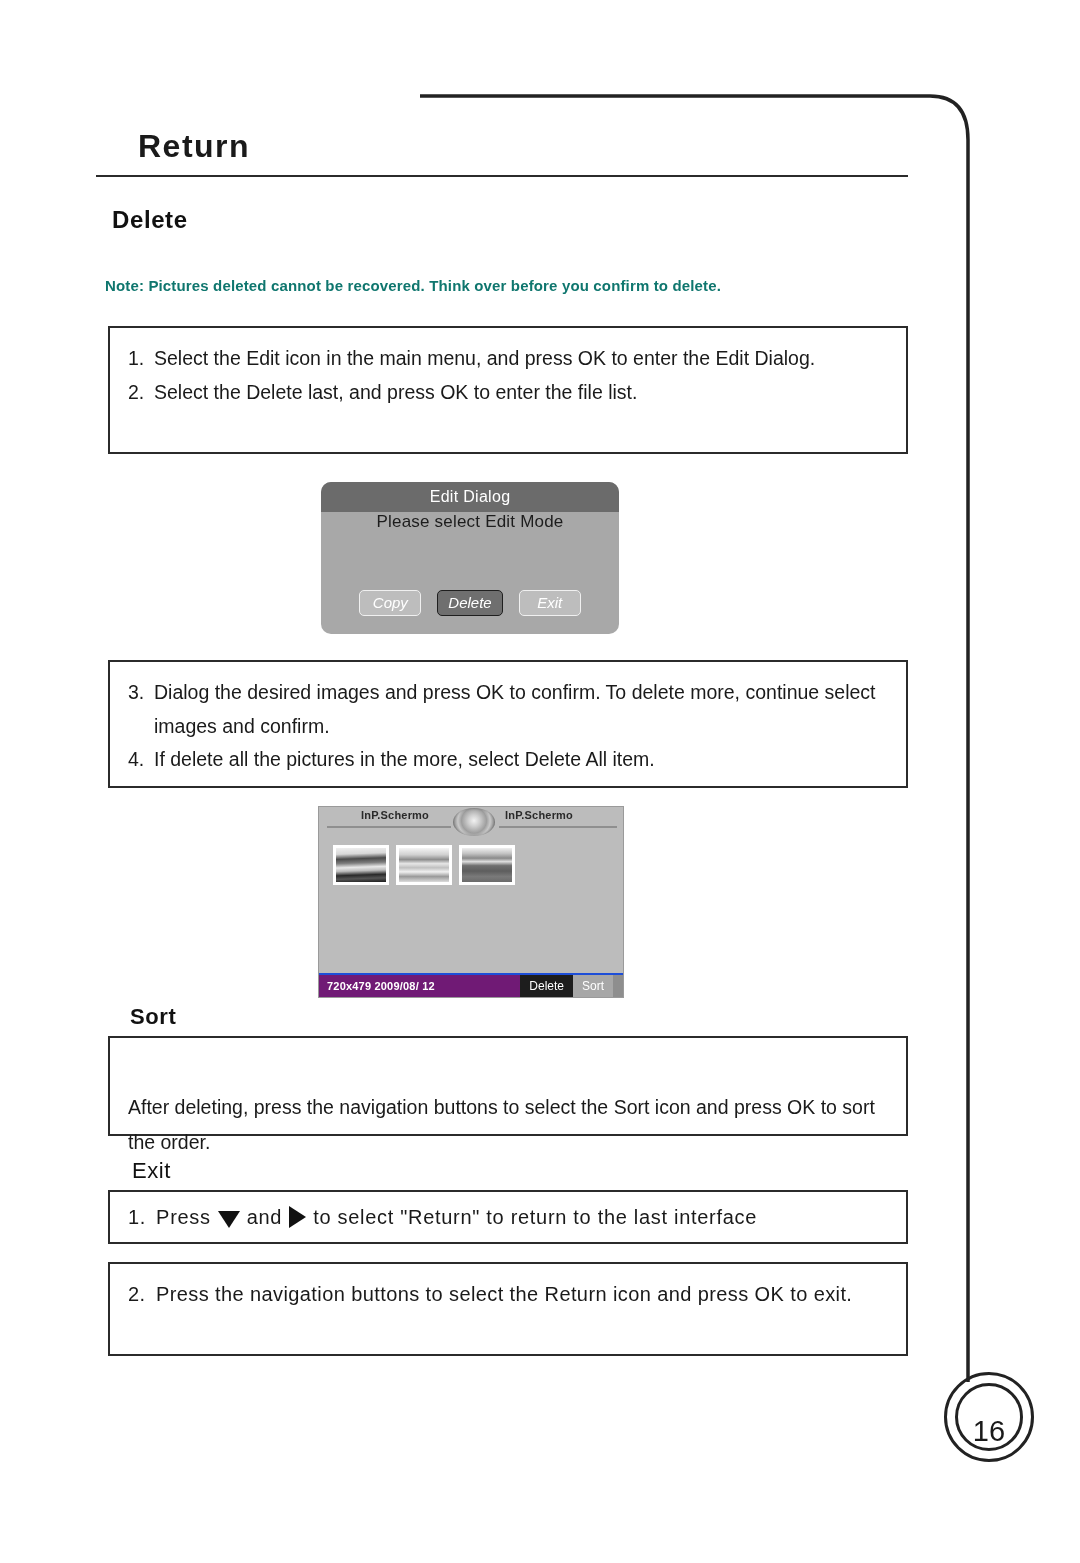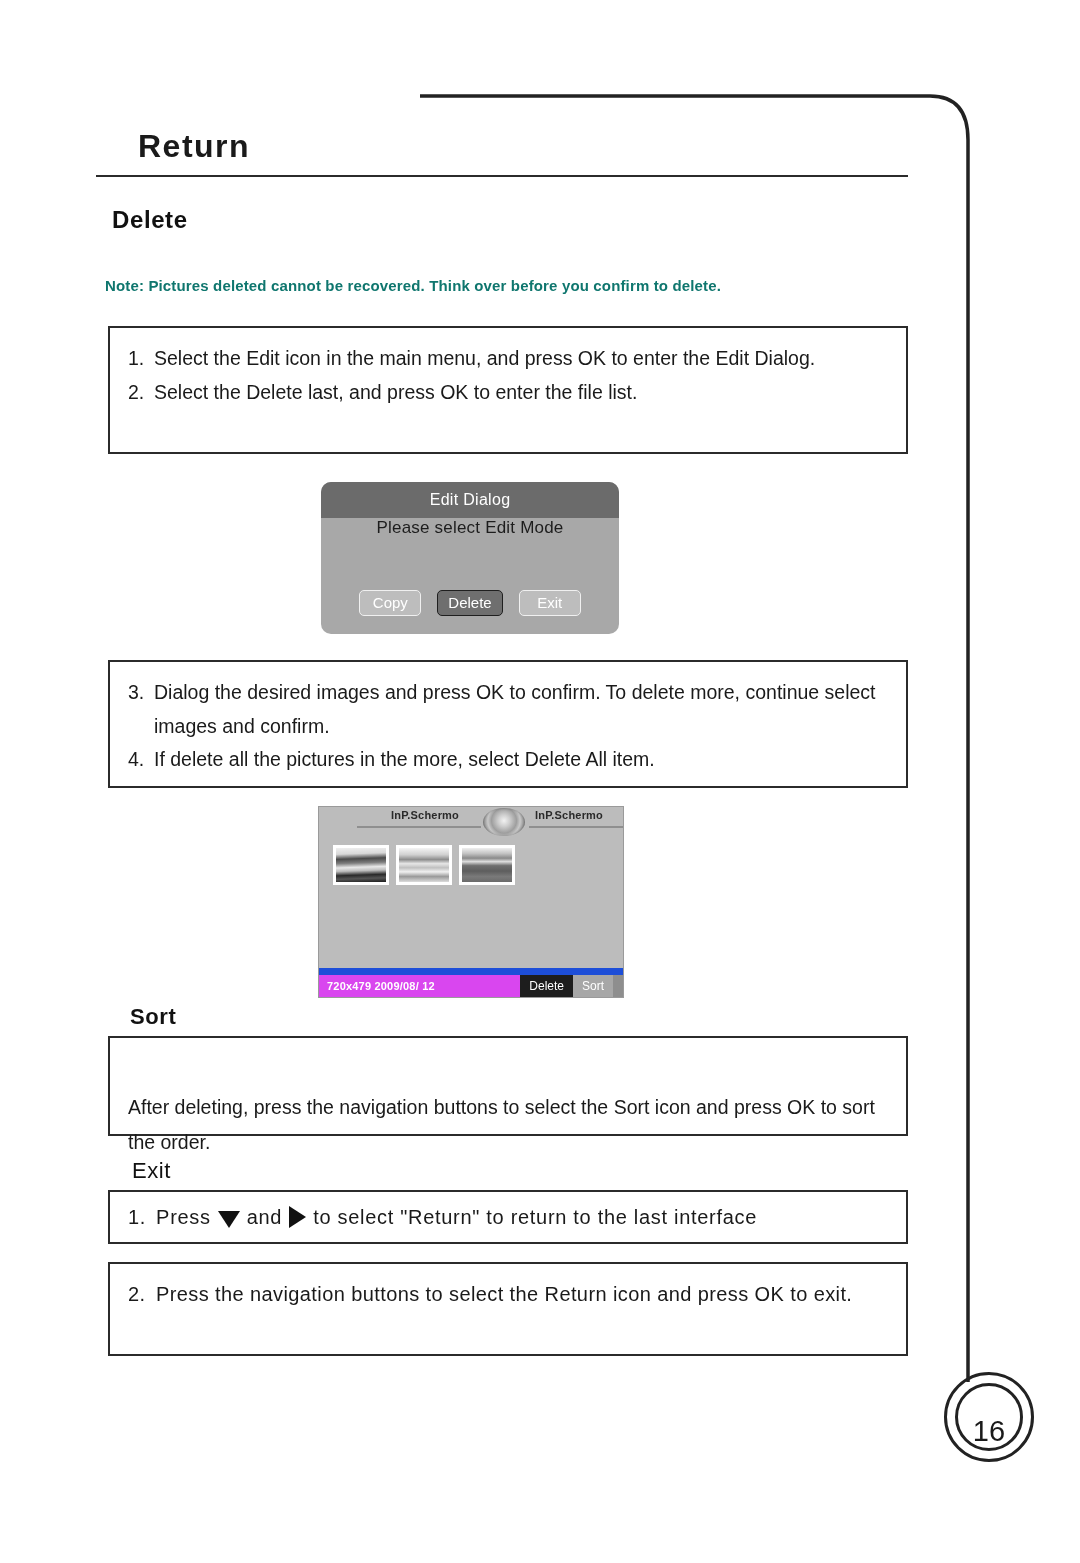--- a/index.html
+++ b/index.html
@@ -176,21 +176,21 @@
     left: 321px;
     top: 482px;
     width: 298px;
     height: 152px;
     border-radius: 10px;
     background: #a8a8a8;
     overflow: hidden;
     box-sizing: border-box;
   }
   #edit-dialog-titlebar {
-    height: 36px;
+    height: 30px;
     background: #6b6b6b;
     color: #ffffff;
     font-size: 16px;
     display: flex;
     align-items: center;
     justify-content: center;
     letter-spacing: 0.3px;
   }
   #edit-dialog-message {
     text-align: center;
@@ -209,38 +209,38 @@
   .dlg-btn {
     min-width: 62px;
     padding: 3px 10px 4px;
     border-radius: 5px;
     font-size: 15px;
     text-align: center;
     color: #ffffff;
     background: #bdbdbd;
     border: 1px solid #f0f0f0;
     box-sizing: border-box;
+    font-style: italic;
   }
   .dlg-btn.selected {
     background: #6f6f6f;
     border: 1px solid #1f1f1f;
   }
 
   
   #file-list {
     position: absolute;
     left: 318px;
     top: 806px;
     width: 306px;
     height: 192px;
     background: #bcbcbc;
     border: 1px solid #9a9a9a;
     box-sizing: border-box;
     overflow: hidden;
-    padding-left: 30px;
   }
   #file-list-header {
     position: relative;
     height: 26px;
   }
   .fl-tab {
     position: absolute;
     top: 2px;
     font-size: 11px;
     font-weight: bold;
@@ -292,24 +292,24 @@
   }
   #thumb-3 {
     background:
       linear-gradient(180deg, #efefef 0%, #c4c4c4 16%, #8a8a8a 30%, #dedede 40%, #6f6f6f 52%, #5e5e5e 68%, #7a7a7a 84%, #6a6a6a 100%);
   }
 
   #file-list-status {
     position: absolute;
     left: 0; right: 0; bottom: 0;
     height: 22px;
-    background: #d946ef;
+    background: #701a75;
     display: flex;
     align-items: center;
-    border-top: 7px solid #1d4ed8;
+    border-top: 2px solid #1d4ed8;
     text-align: center;
   }
   #fl-meta {
     margin-left: 8px;
     font-size: 11px;
     font-weight: bold;
     color: #ffffff;
     letter-spacing: 0.2px;
   }
   #fl-actions {

